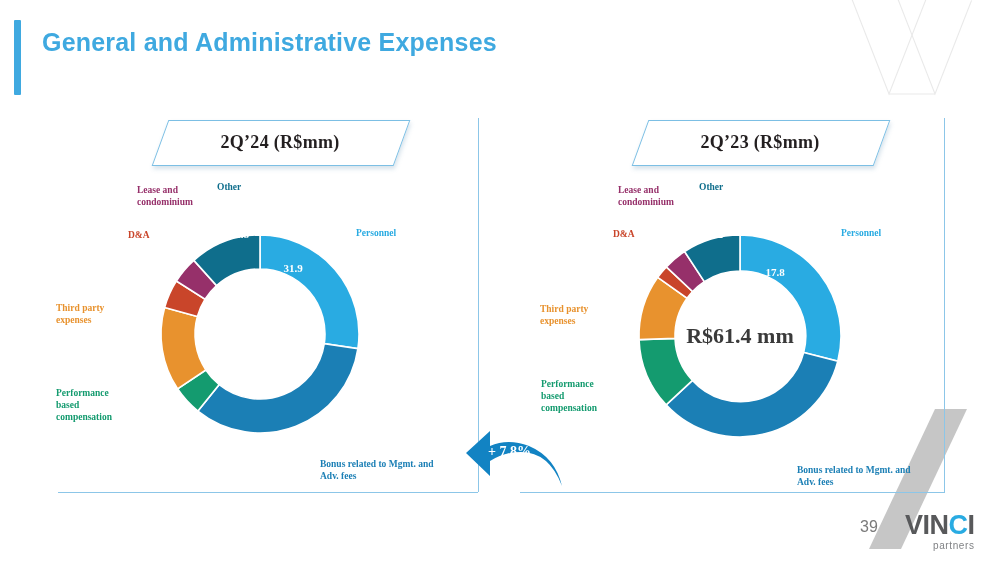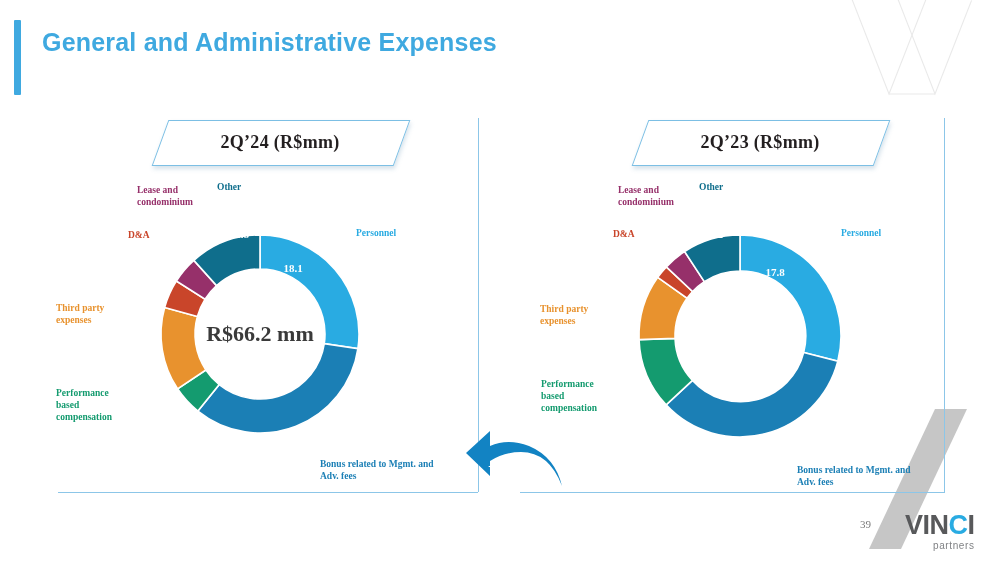--- a/index.html
+++ b/index.html
@@ -59,26 +59,26 @@
   
   .cat-label{
     position:absolute;font-family:"Liberation Serif",serif;font-size:9.5px;font-weight:bold;
     line-height:1.28;white-space:pre-line;
   }
 
   
   .arrow-wrap{position:absolute;}
   .arrow-text{
     position:absolute;font-family:"Liberation Serif",serif;font-size:14px;font-weight:bold;
-    color:#ffffff;white-space:nowrap;margin-top:15px;
+    color:#ffffff;white-space:nowrap;
   }
 
   
   .page-num{
-    position:absolute;font-family:Liberation Serif, serif;font-size:11px;color:#7a7a7a;
+    position:absolute;font-family:Liberation Sans, sans-serif;font-size:16px;color:#7a7a7a;
   }
   .logo{position:absolute;}
   .logo-main{
     font-family:"Liberation Sans",sans-serif;font-weight:bold;font-size:27px;
     letter-spacing:-0.5px;color:#58595b;line-height:1;
   }
   .logo-main .c{color:#29abe2;}
   .logo-sub{
     font-family:"Liberation Sans",sans-serif;font-size:10px;color:#808285;
     text-align:right;letter-spacing:.6px;margin-top:1px;
@@ -122,23 +122,22 @@
       <path d="M -82.44 54.80 A 99 99 0 0 1 -95.37 -26.58 L -62.61 -17.45 A 65 65 0 0 0 -54.12 35.98 Z" fill="#e8922e" stroke="#ffffff" stroke-width="1.6"></path>
 
       <path d="M -95.37 -26.58 A 99 99 0 0 1 -83.68 -52.95 L -54.94 -34.76 A 65 65 0 0 0 -62.61 -17.45 Z" fill="#c9452a" stroke="#ffffff" stroke-width="1.6"></path>
 
       <path d="M -83.68 -52.95 A 99 99 0 0 1 -66.16 -73.65 L -43.44 -48.35 A 65 65 0 0 0 -54.94 -34.76 Z" fill="#96306a" stroke="#ffffff" stroke-width="1.6"></path>
 
       <path d="M -66.16 -73.65 A 99 99 0 0 1 0 -99 L 0 -65 A 65 65 0 0 0 -43.44 -48.35 Z" fill="#0f6e8c" stroke="#ffffff" stroke-width="1.6"></path>
     </g>
   </svg>
 
-  <div class="donut-center" style="left:178px;top:318px;width:164px;height:32px;">R$66.2 mm</div>
-
-  <div class="seg-val" style="left:293px;top:268px;">18.1</div>
+
+  <div class="seg-val" style="left:293px;top:268px;">31.9</div>
   <div class="seg-val" style="left:281px;top:442px;">23.4</div>
   <div class="seg-val" style="left:168px;top:406px;">2.5</div>
   <div class="seg-val" style="left:148px;top:339px;">11.1</div>
   <div class="seg-val" style="left:170px;top:270px;">3.3</div>
   <div class="seg-val" style="left:196px;top:248px;">3.0</div>
   <div class="seg-val" style="left:242px;top:234px;">4.8</div>
 
   <div class="cat-label" style="left:356px;top:227px;color:#29abe2;">Personnel</div>
   <div class="cat-label" style="left:320px;top:458px;color:#1b7fb5;">Bonus related to Mgmt. and
 Adv. fees</div>
@@ -172,20 +171,21 @@
       <path d="M -100.94 3.67 A 101 101 0 0 1 -82.27 -58.63 L -52.94 -37.74 A 65 65 0 0 0 -64.96 2.36 Z" fill="#e8922e" stroke="#ffffff" stroke-width="1.6"></path>
 
       <path d="M -82.27 -58.63 A 101 101 0 0 1 -73.66 -69.10 L -47.41 -44.47 A 65 65 0 0 0 -52.94 -37.74 Z" fill="#c9452a" stroke="#ffffff" stroke-width="1.6"></path>
 
       <path d="M -73.66 -69.10 A 101 101 0 0 1 -55.42 -84.49 L -35.67 -54.37 A 65 65 0 0 0 -47.41 -44.47 Z" fill="#96306a" stroke="#ffffff" stroke-width="1.6"></path>
 
       <path d="M -55.42 -84.49 A 101 101 0 0 1 0 -101 L 0 -65 A 65 65 0 0 0 -35.67 -54.37 Z" fill="#0f6e8c" stroke="#ffffff" stroke-width="1.6"></path>
     </g>
   </svg>
 
+  <div class="donut-center" style="left:658px;top:320px;width:164px;height:32px;">R$61.4 mm</div>
 
   <div class="seg-val" style="left:775px;top:272px;">17.8</div>
   <div class="seg-val" style="left:760px;top:441px;">29.4</div>
   <div class="seg-val" style="left:645px;top:385px;">5.4</div>
   <div class="seg-val" style="left:636px;top:310px;text-align:right;">8.7</div>
   <div class="seg-val" style="left:665px;top:257px;">2.0</div>
   <div class="seg-val" style="left:686px;top:243px;">3.2</div>
   <div class="seg-val" style="left:716px;top:234px;">3.2</div>
 
   <div class="cat-label" style="left:841px;top:227px;color:#29abe2;">Personnel</div>

